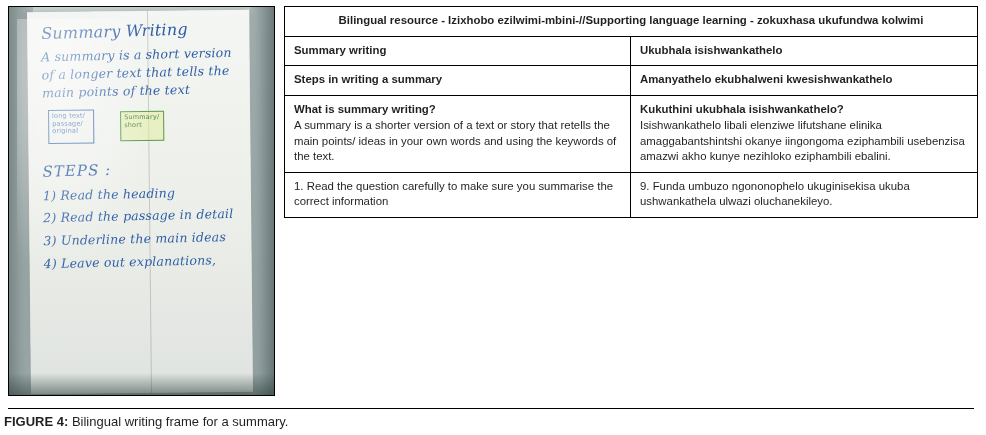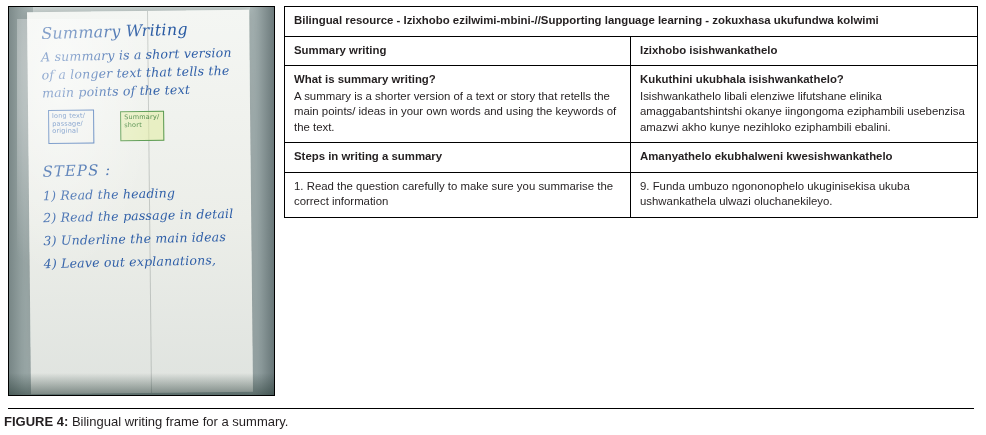--- a/index.html
+++ b/index.html
@@ -150,21 +150,21 @@
     table-layout: fixed;
   }
   table.bilingual td {
     border: 1px solid #000000;
     vertical-align: top;
     padding: 6px 9px 7px 9px;
     font-size: 11.4px;
     line-height: 1.36;
   }
   td.title-cell {
-    text-align: left;
+    text-align: center;
     font-weight: bold;
     font-size: 11.8px;
     padding: 9px 6px 10px 6px;
   }
   td.head-cell {
     font-weight: bold;
     padding: 8px 9px 9px 9px;
   }
   td.bold-lead b {
     display: block;
@@ -232,37 +232,37 @@
         <colgroup>
           <col class="col-left">
           <col class="col-right">
         </colgroup>
         <tbody>
           <tr>
             <td class="title-cell" colspan="2">Bilingual resource - Izixhobo ezilwimi-mbini-//Supporting language learning - zokuxhasa ukufundwa kolwimi</td>
           </tr>
           <tr>
             <td class="head-cell">Summary writing</td>
-            <td class="head-cell">Izixhobo isishwankathelo</td>
+            <td class="head-cell">Ukubhala isishwankathelo</td>
+          </tr>
+          <tr>
+            <td class="head-cell">Steps in writing a summary</td>
+            <td class="head-cell">Amanyathelo ekubhalweni kwesishwankathelo</td>
           </tr>
           <tr>
             <td class="bold-lead">
               <b>What is summary writing?</b>
               <span>A summary is a shorter version of a text or story that retells the main points/ ideas in your own words and using the keywords of the text.</span>
             </td>
             <td class="bold-lead">
               <b>Kukuthini ukubhala isishwankathelo?</b>
               <span>Isishwankathelo libali elenziwe lifutshane elinika amaggabantshintshi okanye iingongoma eziphambili usebenzisa amazwi akho kunye nezihloko eziphambili ebalini.</span>
             </td>
           </tr>
           <tr>
-            <td class="head-cell">Steps in writing a summary</td>
-            <td class="head-cell">Amanyathelo ekubhalweni kwesishwankathelo</td>
-          </tr>
-          <tr>
             <td class="step-cell">1. Read the question carefully to make sure you summarise the correct information</td>
             <td class="step-cell">9. Funda umbuzo ngononophelo ukuginisekisa ukuba ushwankathela ulwazi oluchanekileyo.</td>
           </tr>
         </tbody>
       </table>
     </div>
   </div>
 
   <div class="caption-rule"></div>
   <div class="caption">

